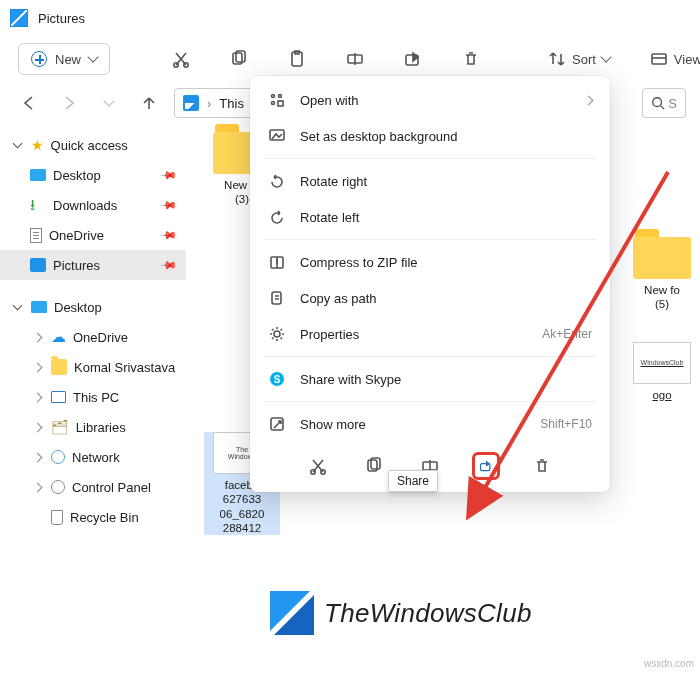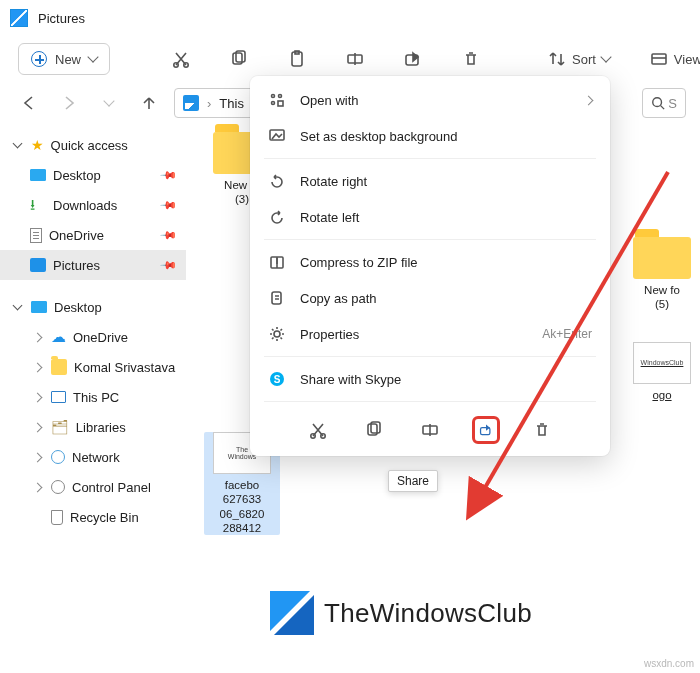--- a/index.html
+++ b/index.html
@@ -74,21 +74,21 @@
   .ctx-row .right { margin-left:auto; color:#888; font-size:12px; display:flex; align-items:center;}
   .ctx-sep { height:1px; background:#eee; margin:4px 8px;}
   .ctx-ic { width:18px; height:18px; display:flex; align-items:center; justify-content:center; color:#555;}
   .ctx-actions { display:flex; gap:28px; justify-content:center; padding:10px 0 6px;}
   .ctx-actions .act { width:28px; height:28px; display:flex; align-items:center; justify-content:center; border-radius:4px; color:#555;}
   .ctx-actions .act.hl { border:3px solid #e23b32; border-radius:6px; padding:4px;}
 
   .tooltip { position:absolute; background:#fff; border:1px solid #ccc; padding:3px 8px; font-size:12px; border-radius:2px; box-shadow:0 2px 6px rgba(0,0,0,.15); z-index:6;}
 
   
-  .brand { position:absolute; left:270px; bottom:38px; display:flex; align-items:center; gap:10px; z-index:3;}
+  .brand { position:absolute; left:270px; bottom:38px; display:flex; align-items:center; gap:10px; z-index:3;font-style:italic;}
   .brand-logo { width:44px; height:44px; background:linear-gradient(135deg,#2196f3 45%,#fff 46% 54%,#1565c0 55%); }
   .brand-text { font-size:26px; font-weight:400; letter-spacing:.3px;}
   .watermark { position:absolute; right:6px; bottom:4px; color:#b8b8b8; font-size:10px;text-align:right;}
 
   
   .arrow-svg { position:absolute; left:0; top:0; pointer-events:none; z-index:7;}
 
   
   .svg { stroke:#555; stroke-width:1.6; fill:none; }
 </style>
@@ -393,20 +393,30 @@
   <div class="ctx-row">
     <span class="ctx-ic">
         <svg width="18" height="18" viewBox="0 0 18 18">
           <circle cx="9" cy="9" r="7" fill="#00aff0"></circle>
           <text x="9" y="13" text-anchor="middle" font-size="10" font-weight="bold" fill="#fff">S</text>
         </svg>
       </span>
     <span>Share with Skype</span>
   </div>
   <div class="ctx-sep"></div>
+  <div class="ctx-row">
+    <span class="ctx-ic">
+        <svg class="svg" width="18" height="18" viewBox="0 0 18 18">
+          <rect x="3" y="3" width="12" height="12" rx="2"></rect>
+          <path d="M6 13 L13 6 M10 6 H13 V9"></path>
+        </svg>
+      </span>
+    <span>Show more</span>
+    <span class="right">Shift+F10</span>
+  </div>
 
   <div class="ctx-actions">
     <div class="act">
         <svg class="svg" width="18" height="18" viewBox="0 0 18 18">
           <path d="M4 3 L14 15 M14 3 L4 15"></path>
           <circle cx="4" cy="15" r="2.2"></circle>
           <circle cx="14" cy="15" r="2.2"></circle>
         </svg>
       </div>
     <div class="act">

